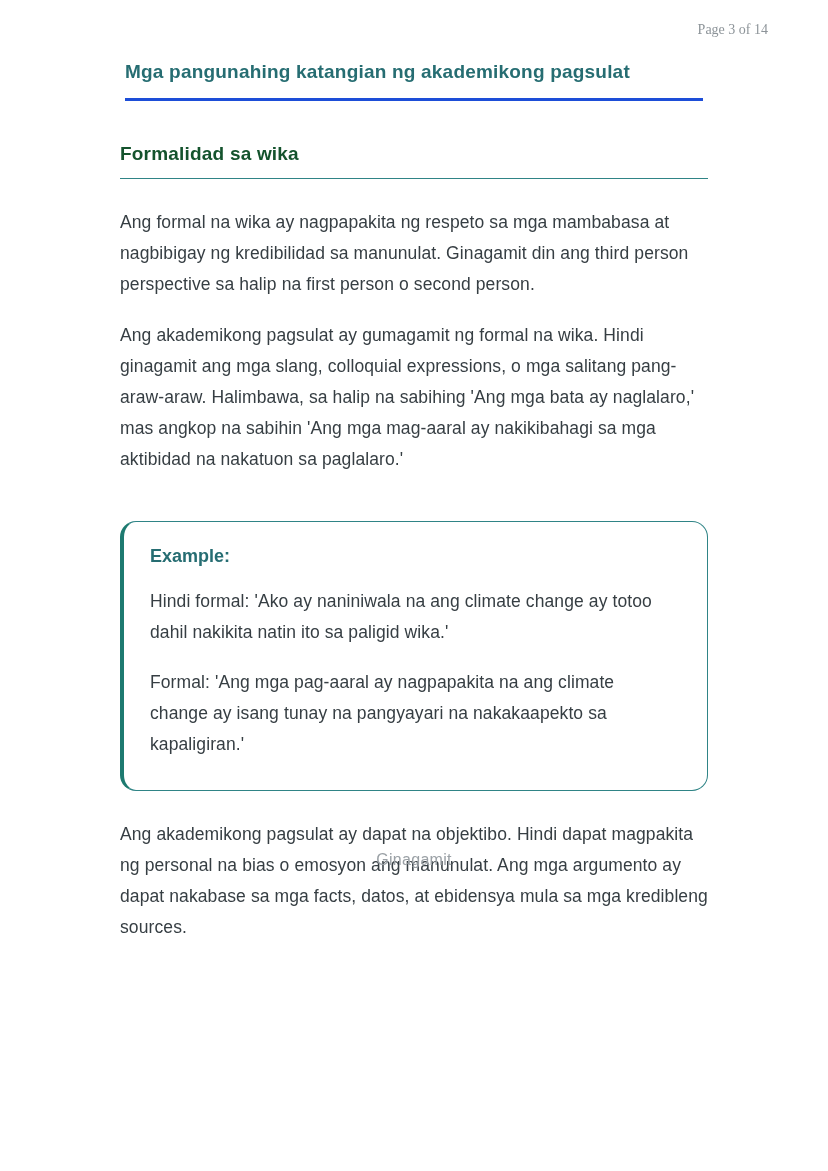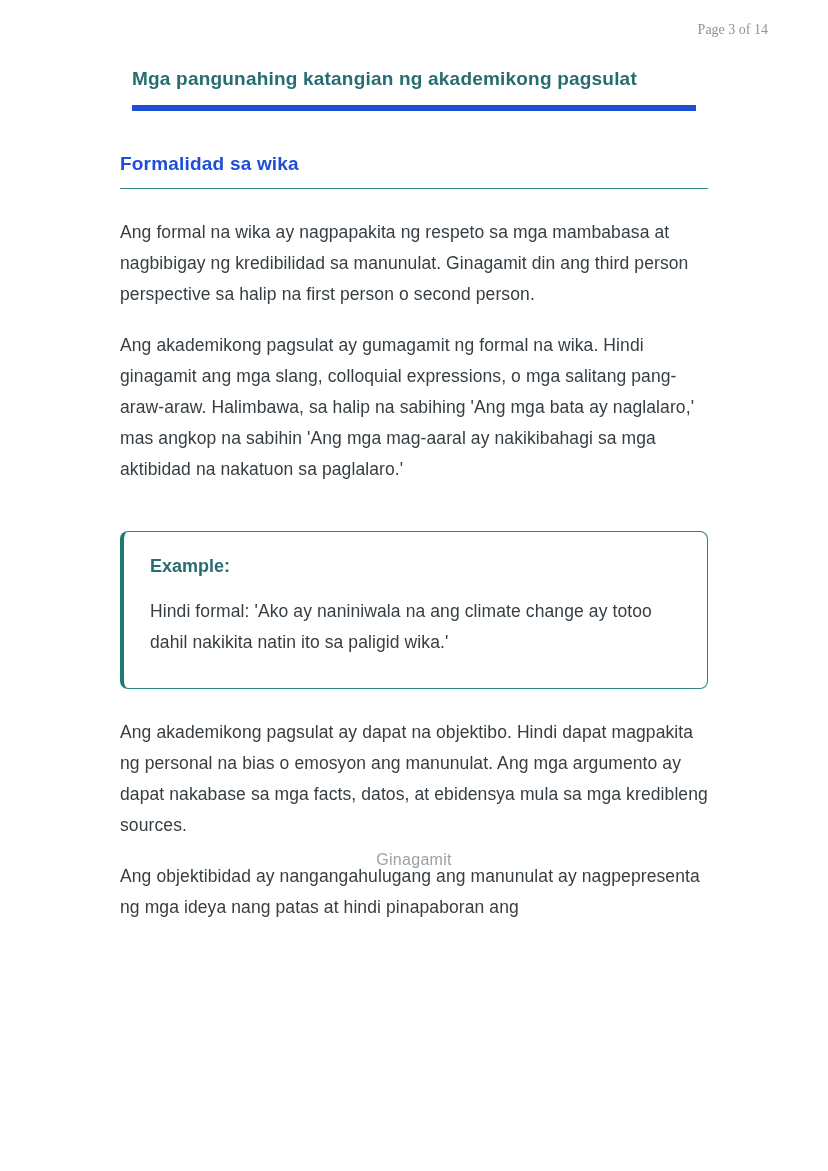--- a/index.html
+++ b/index.html
@@ -31,29 +31,29 @@
   .content {
     position: absolute;
     top: 56px;
     left: 120px;
     width: 588px;
   }
   .doc-title {
     font-size: 19px;
     font-weight: bold;
     color: #266d72;
-    margin: 12px;
+    margin: 5px;
     padding-bottom: 15px;
-    border-bottom: 6px solid #1d4ed8;
+    border-bottom: 3px solid #1d4ed8;
     letter-spacing: 0.2px;
   }
   .section-heading {
     font-size: 19px;
     font-weight: bold;
-    color: #1d4ed8;
+    color: #14532d;
     margin: 0;
     margin-top: 42px;
     padding-bottom: 13px;
     border-bottom: 1px solid #2f8486;
     letter-spacing: 0.2px;
   }
   .body-para {
     font-size: 17.5px;
     line-height: 31px;
     color: #363e43;
@@ -61,21 +61,21 @@
     margin-top: 28px;
     letter-spacing: 0.1px;
   }
   .body-para + .body-para {
     margin-top: 20px;
   }
   .example-box {
     margin-top: 46px;
     border: 1px solid #2f8486;
     border-left: 4px solid #1d7a70;
-    border-radius: 8px;
+    border-radius: 16px;
     padding: 24px 30px 30px 26px;
     box-sizing: border-box;
   }
   .example-label {
     font-size: 18px;
     font-weight: bold;
     color: #266d72;
     margin: 0;
   }
   .example-box .body-para {
@@ -105,24 +105,24 @@
 
     <h2 class="section-heading">Formalidad sa wika</h2>
 
     <p class="body-para">Ang formal na wika ay nagpapakita ng respeto sa mga mambabasa at nagbibigay ng kredibilidad sa manunulat. Ginagamit din ang third person perspective sa halip na first person o second person.</p>
 
     <p class="body-para">Ang akademikong pagsulat ay gumagamit ng formal na wika. Hindi ginagamit ang mga slang, colloquial expressions, o mga salitang pang-araw-araw. Halimbawa, sa halip na sabihing 'Ang mga bata ay naglalaro,' mas angkop na sabihin 'Ang mga mag-aaral ay nakikibahagi sa mga aktibidad na nakatuon sa paglalaro.'</p>
 
     <div class="example-box">
       <p class="example-label">Example:</p>
       <p class="body-para">Hindi formal: 'Ako ay naniniwala na ang climate change ay totoo dahil nakikita natin ito sa paligid wika.'</p>
+      <p class="body-para">Formal: 'Ang mga pag-aaral ay nagpapakita na ang climate change ay isang tunay na pangyayari na nakakaapekto sa kapaligiran.'</p>
     </div>
 
 
     <p class="body-para">Ang akademikong pagsulat ay dapat na objektibo. Hindi dapat magpakita ng personal na bias o emosyon ang manunulat. Ang mga argumento ay dapat nakabase sa mga facts, datos, at ebidensya mula sa mga kredibleng sources.</p>
 
-    <p class="body-para">Ang objektibidad ay nangangahulugang ang manunulat ay nagpepresenta ng mga ideya nang patas at hindi pinapaboran ang</p>
 
   </div>
 
   <div class="footer-brand">Ginagamit</div>
 
 </div>
 
 </body></html>

